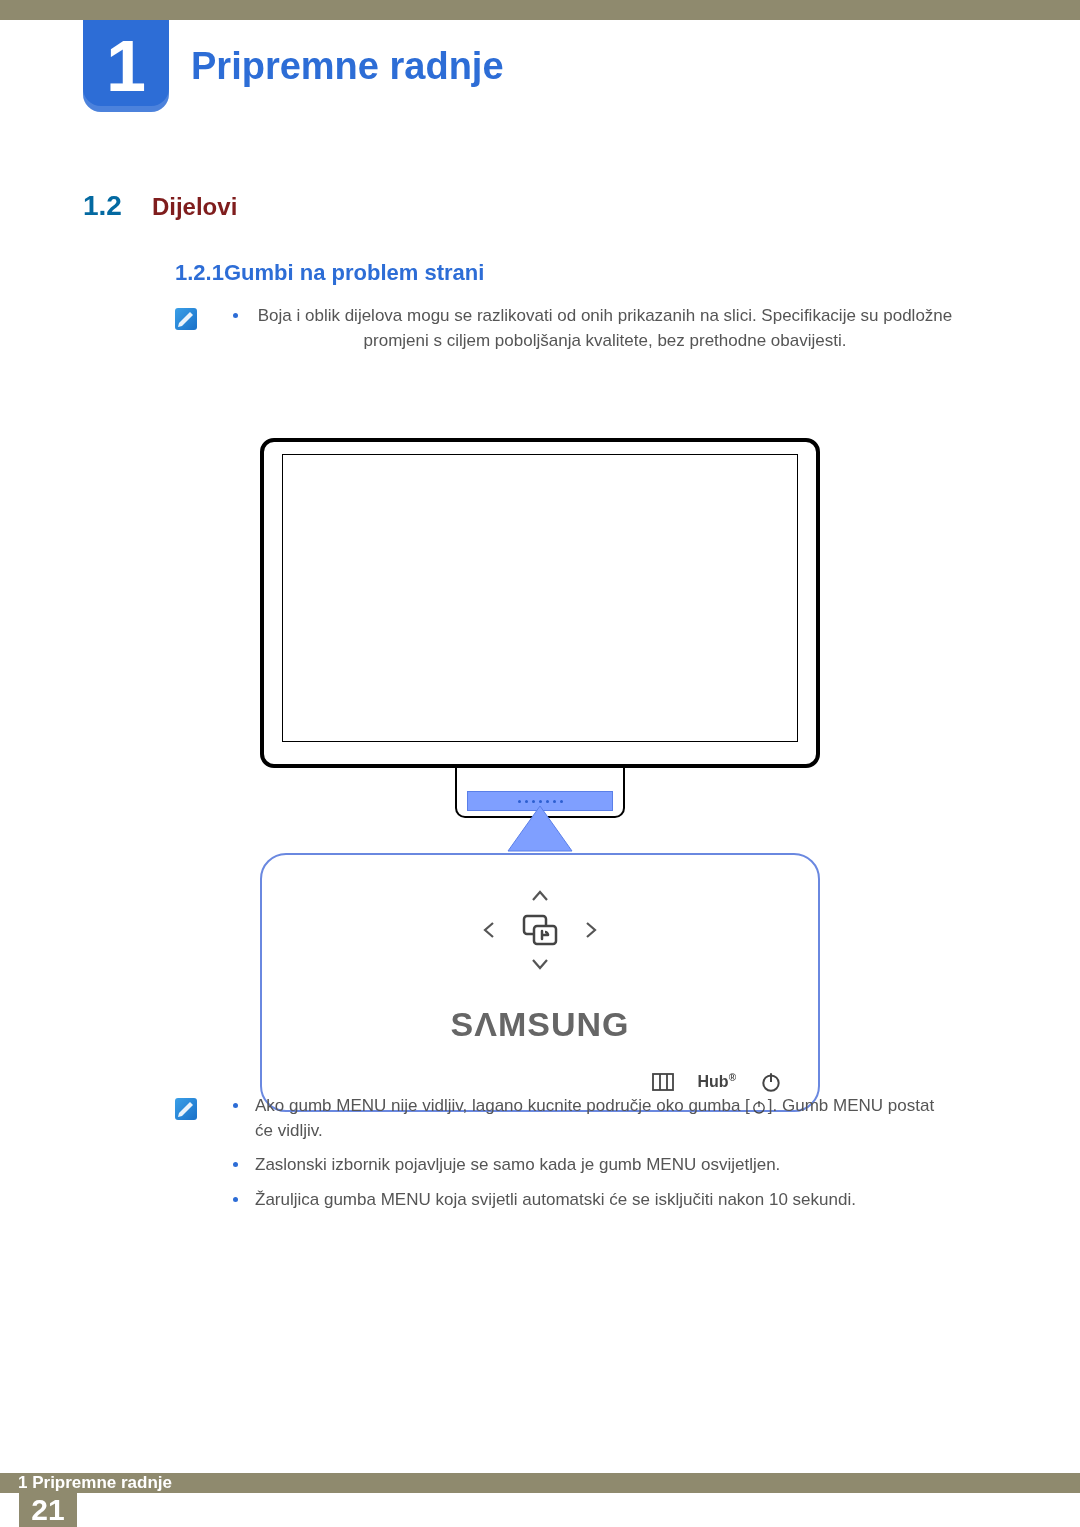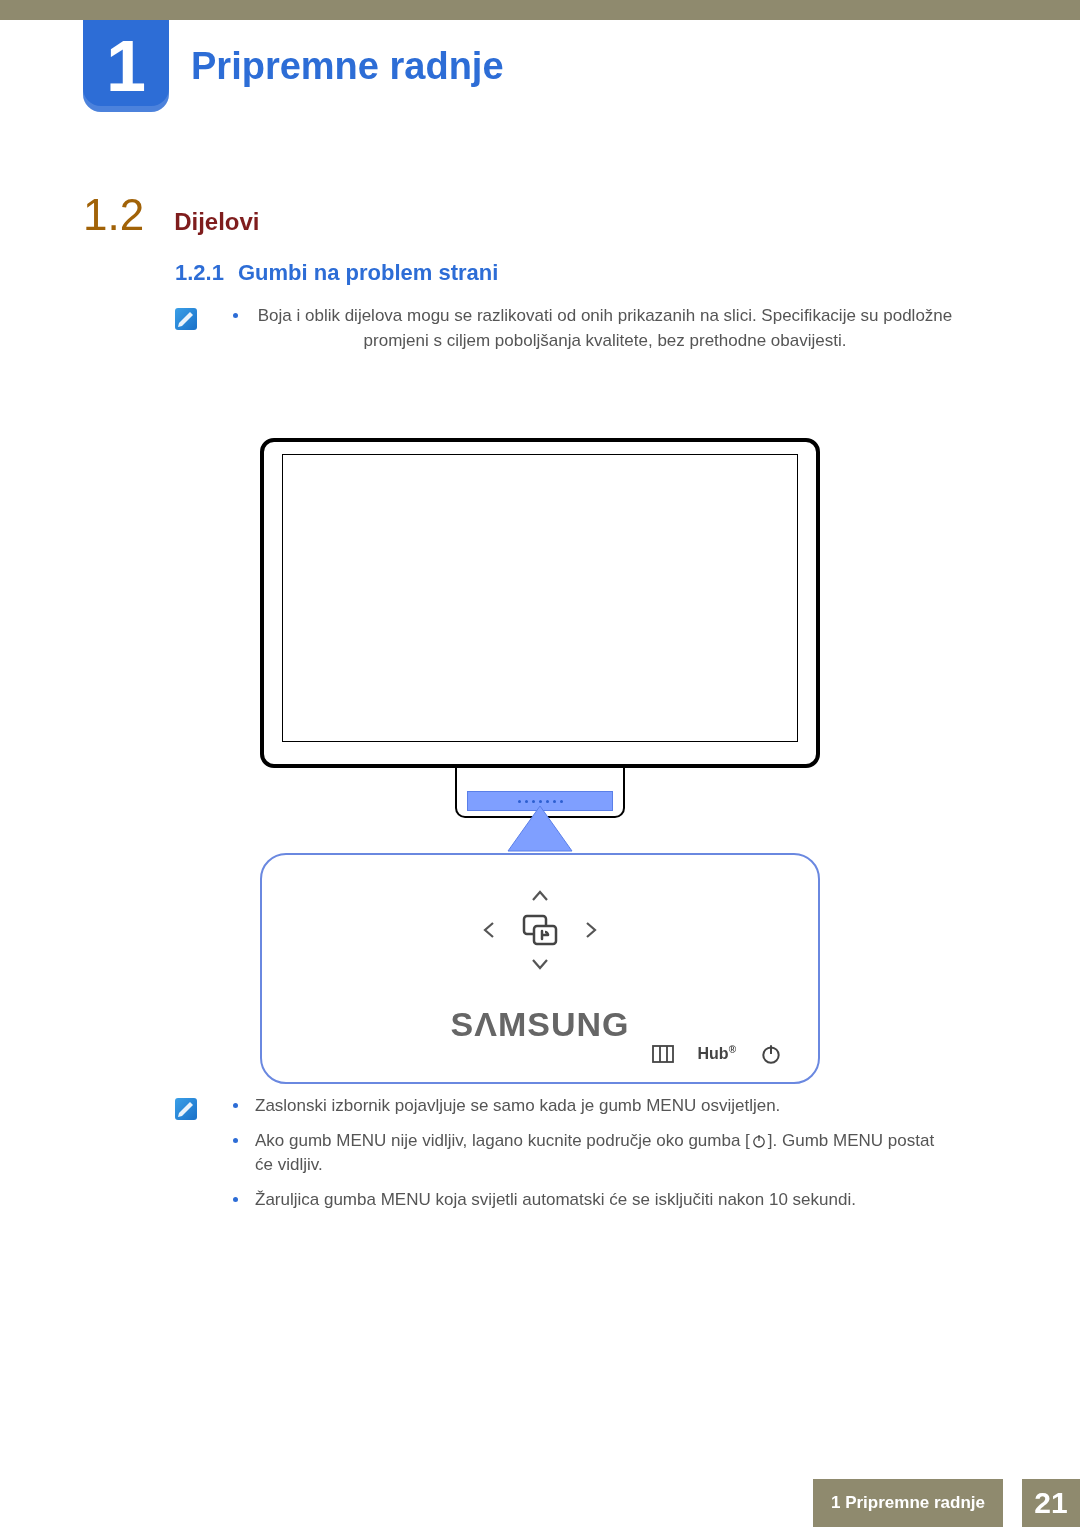--- a/index.html
+++ b/index.html
@@ -46,35 +46,34 @@
   }
   .section-head {
     position: absolute;
     top: 190px;
     left: 83px;
     display: flex;
     gap: 30px;
     align-items: baseline;
   }
   .section-num {
-    color: #a16207;
-    font-size: 44px;
-    font-weight: normal;
+    color: #0369a1;
+    font-size: 28px;
+    font-weight: bold;
   }
   .section-title {
     color: #7f1d1d;
     font-size: 24px;
     font-weight: bold;
   }
   .subsection-head {
     position: absolute;
     top: 260px;
     left: 175px;
     display: flex;
-    gap: 14px;
     color: #2d6dd6;
     font-size: 22px;
     font-weight: bold;
   }
   .note-block-1 {
     position: absolute;
     top: 304px;
     left: 175px;
     width: 780px;
     text-align: center;
@@ -218,20 +217,21 @@
     font-size: 34px;
     font-weight: 600;
     letter-spacing: 1px;
     color: #666;
     font-family: Arial, sans-serif;
   }
   .panel-bottom-icons {
     display: flex;
     justify-content: flex-end;
     gap: 24px;
+    margin-top: 28px;
     padding-right: 16px;
     align-items: center;
   }
   .panel-bottom-icons .icon-wrap {
     width: 22px; height: 20px;
     display: flex; align-items: center; justify-content: center;
   }
   .hub-label {
     font-size: 16px;
     font-weight: bold;
@@ -240,20 +240,21 @@
   .hub-sup { font-size: 10px; vertical-align: super; }
 
   
   .footer {
     position: absolute;
     bottom: 0; left: 0; right: 0;
     height: 48px;
     display: flex;
     justify-content: flex-end;
     align-items: stretch;
+    flex-direction: column;
   }
   .footer-text {
     background: #8f8a6e;
     color: #fff;
     font-size: 17px;
     font-weight: bold;
     display: flex;
     align-items: center;
     padding: 0 18px;
   }
@@ -375,29 +376,29 @@
   </div>
 </div>
 
 <div class="note-block-2">
   <div class="note-icon">
     <svg viewBox="0 0 22 22">
         <path d="M4 15 L15 4 L18 7 L7 18 L3 19 Z" fill="#fff" fill-opacity="0.9"></path>
       </svg>
   </div>
   <ul class="bullet-list">
-    <li>Zaslonski izbornik pojavljuje se samo kada je gumb MENU osvijetljen.</li>
     <li>
       <span>Ako gumb MENU nije vidljiv, lagano kucnite područje oko gumba [</span><span class="inline-power-icon">
           <svg viewBox="0 0 20 20">
             <circle cx="10" cy="11" r="6.5" fill="none" stroke="#444" stroke-width="1.6"></circle>
             <line x1="10" y1="2.5" x2="10" y2="10" stroke="#444" stroke-width="1.6"></line>
           </svg>
         </span><span>]. Gumb MENU postat će vidljiv.</span>
     </li>
+    <li>Zaslonski izbornik pojavljuje se samo kada je gumb MENU osvijetljen.</li>
     <li>Žaruljica gumba MENU koja svijetli automatski će se isključiti nakon 10 sekundi.</li>
   </ul>
 </div>
 
 <div class="footer">
   <div class="footer-text">1 Pripremne radnje</div>
   <div class="footer-page">21</div>
 </div>
 
 </body></html>

